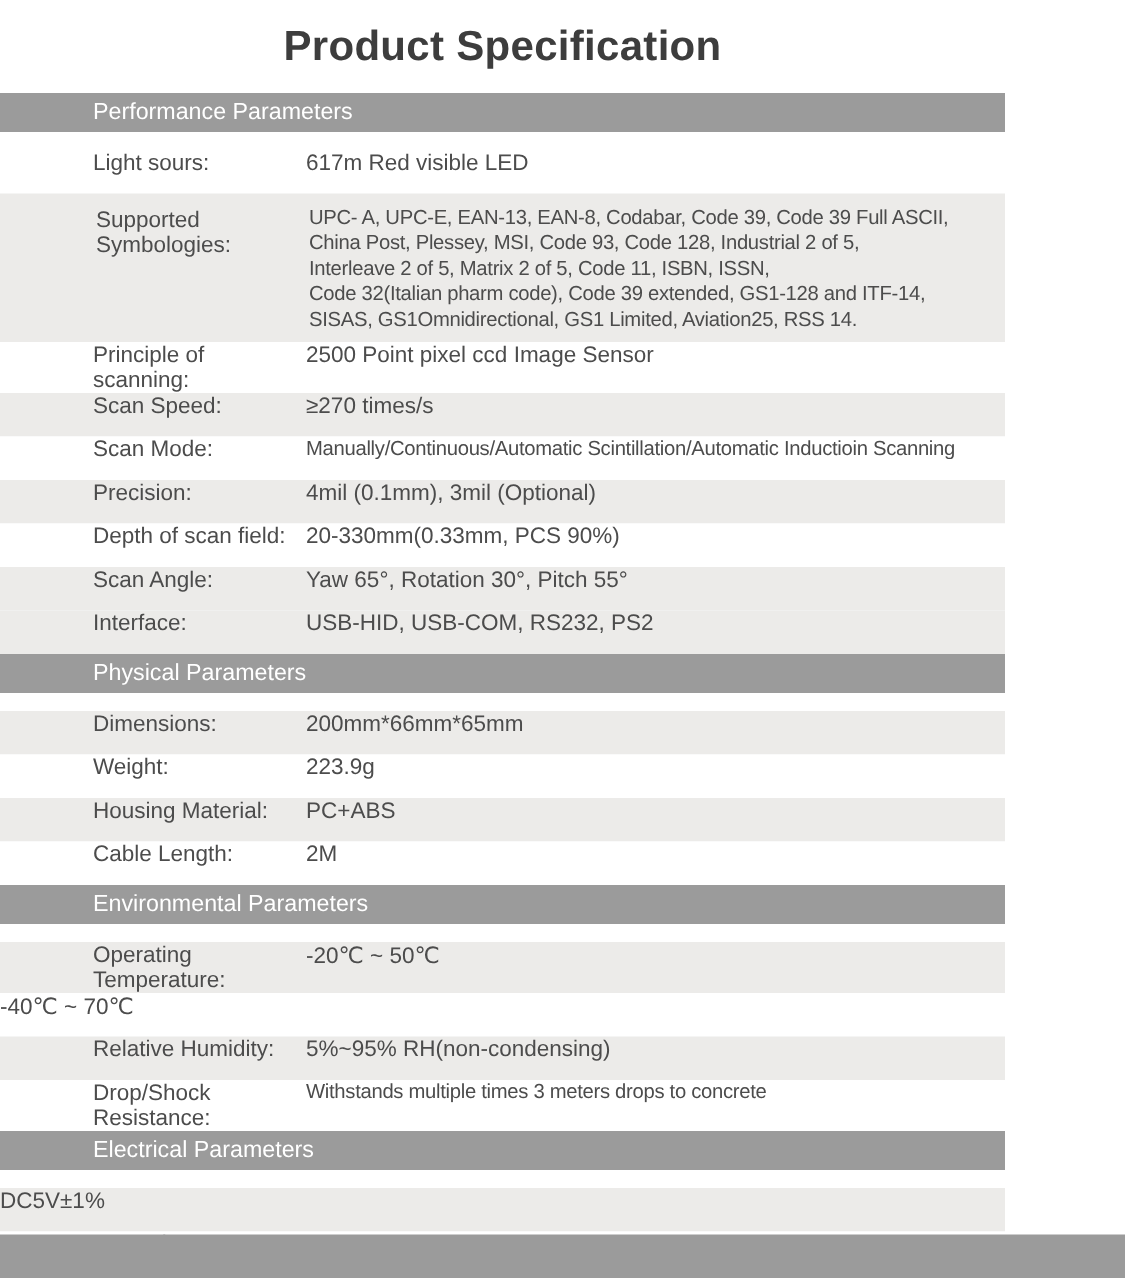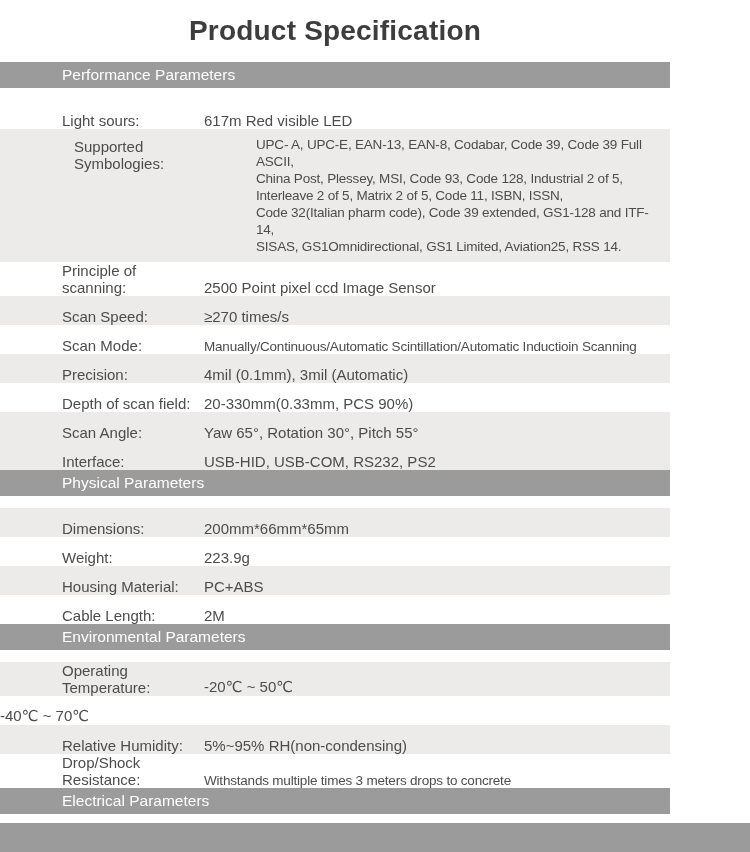--- a/index.html
+++ b/index.html
@@ -11,27 +11,27 @@
     --title-text:#3d3d3d;
   }
   *{margin:0;padding:0;box-sizing:border-box;}
   html,body{width:750px;height:852px;background:#ffffff;overflow:hidden;
     font-family:"Liberation Sans","DejaVu Sans",sans-serif;}
   .page{width:670px;height:852px;position:relative;background:#fff;}
   .title-area{height:62px;display:flex;align-items:center;justify-content:center;}
   .title{font-size:28px;font-weight:bold;color:var(--title-text);letter-spacing:0.2px;}
   .section-header{height:26px;line-height:26px;background:var(--header-bg);
     color:var(--header-text);font-size:15.5px;padding-left:62px;margin-bottom:12px;}
-  .row{display:flex;align-items:flex-end;min-height:29px;background:#ffffff;}
+  .row{display:flex;align-items:flex-start;min-height:29px;background:#ffffff;}
   .row.shaded{background:var(--stripe-bg);}
   .row.gap-before{margin-top:5px;}
   .row .label{width:204px;flex:0 0 204px;padding-left:62px;font-size:15px;color:var(--text);}
   .row .value{flex:1;font-size:15px;color:var(--text);padding-right:2px;}
   .row .value.long{font-size:13.5px;letter-spacing:-0.2px;white-space:nowrap;overflow:hidden;}
-  .row.multiline{align-items:flex-start;padding:7px 12px;gap:40px;}
+  .row.multiline{align-items:flex-start;padding:7px 2px;}
   .row.multiline .label{padding-top:2px;}
   .row.multiline .value{white-space:pre-line;font-size:13.5px;line-height:17px;
     letter-spacing:-0.2px;}
   .footer-bar{position:absolute;left:0;bottom:0;width:750px;height:29px;
     background:var(--footer-bg);}
 </style>
 </head>
 <body>
 
 <div class="page">
@@ -59,21 +59,21 @@
       <div class="row shaded">
         <span class="label">Scan Speed:</span>
         <span class="value">≥270 times/s</span>
       </div>
       <div class="row">
         <span class="label">Scan Mode:</span>
         <span class="value long">Manually/Continuous/Automatic Scintillation/Automatic Inductioin Scanning</span>
       </div>
       <div class="row shaded">
         <span class="label">Precision:</span>
-        <span class="value">4mil (0.1mm), 3mil (Automatic)</span>
+        <span class="value">4mil (0.1mm), 3mil (Optional)</span>
       </div>
       <div class="row">
         <span class="label">Depth of scan field:</span>
         <span class="value">20-330mm(0.33mm, PCS 90%)</span>
       </div>
       <div class="row shaded">
         <span class="label">Scan Angle:</span>
         <span class="value">Yaw 65°, Rotation 30°, Pitch 55°</span>
       </div>
       <div class="row shaded">

